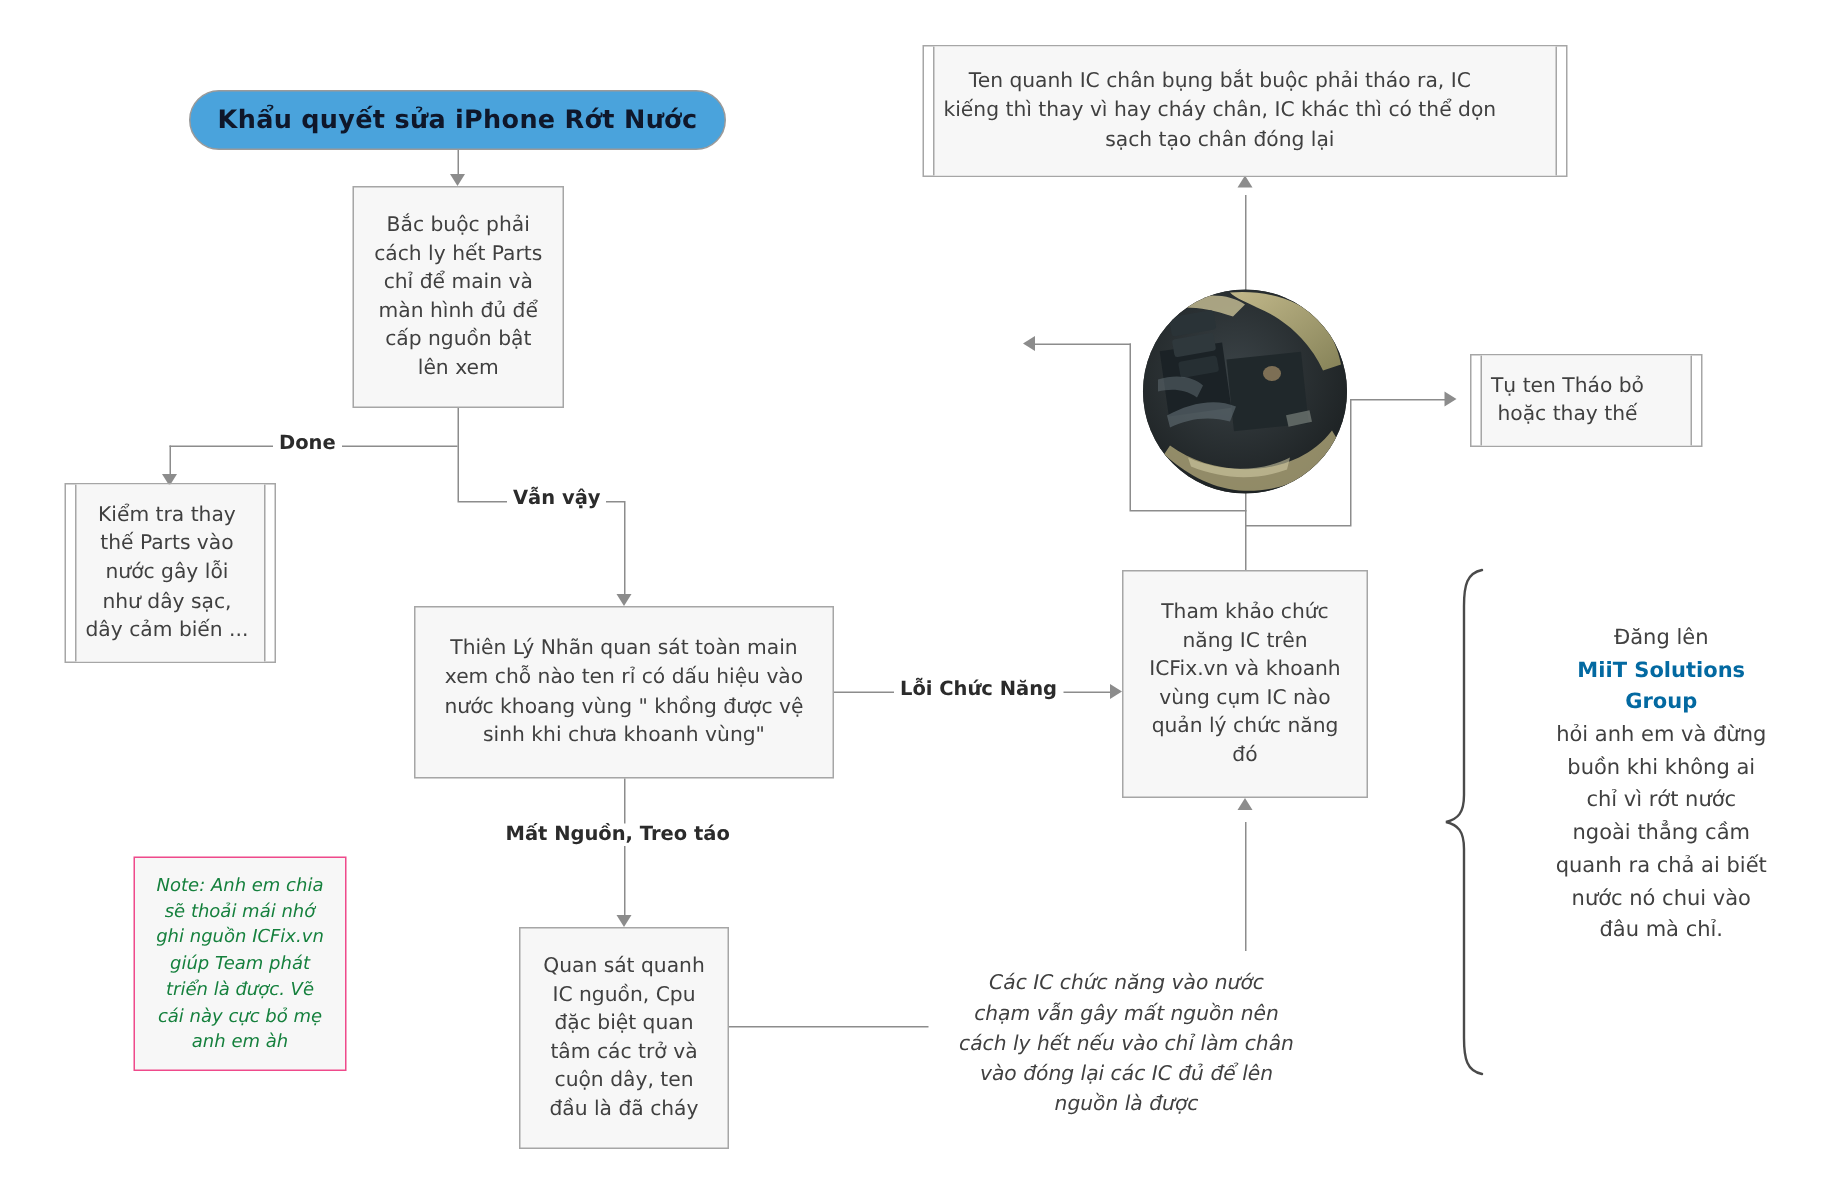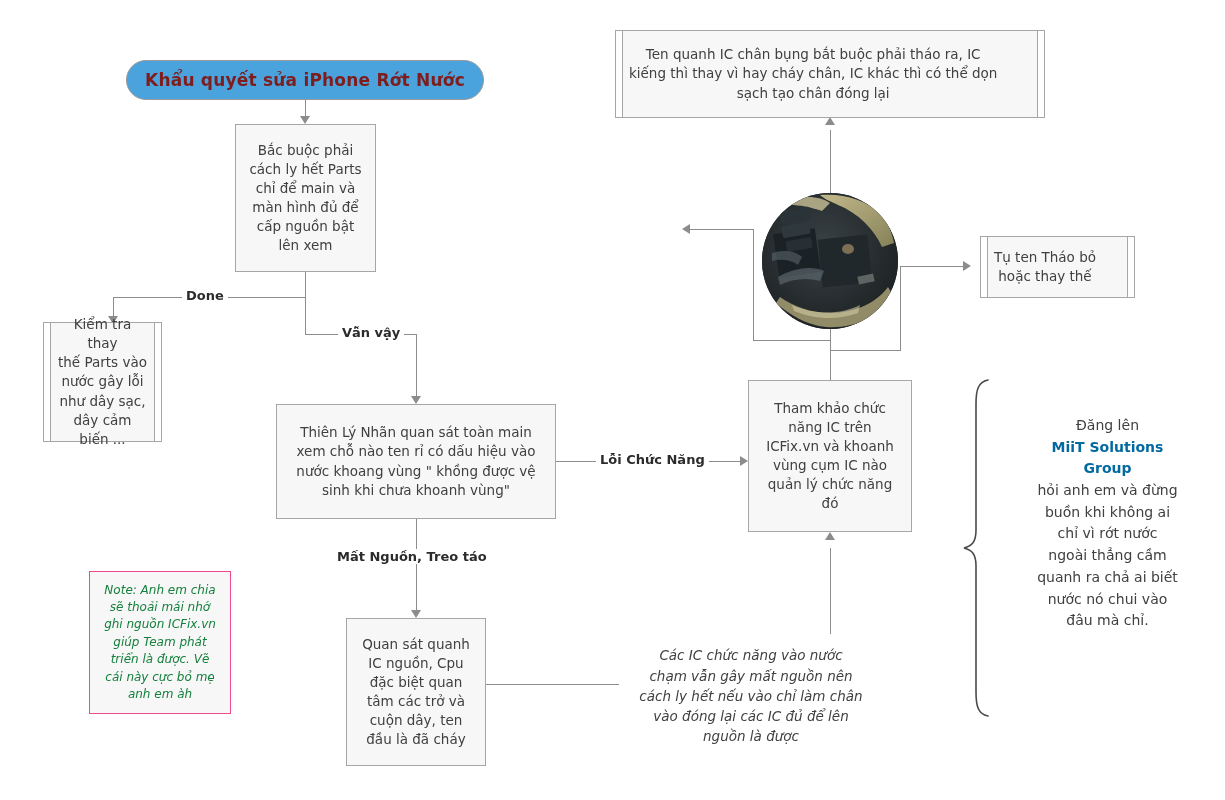--- a/index.html
+++ b/index.html
@@ -55,21 +55,21 @@
   }
   .title-pill {
     position: absolute;
     box-sizing: border-box;
     display: flex;
     align-items: center;
     justify-content: center;
     background: #4aa3dc;
     border: 1px solid #9a9a9a;
     border-radius: 999px;
-    color: #7f1d1d;
+    color: #0f172a;
     font-weight: bold;
     letter-spacing: .2px;
   }
   .note-box {
     position: absolute;
     box-sizing: border-box;
     display: flex;
     align-items: center;
     justify-content: center;
     text-align: center;
@@ -178,21 +178,21 @@
     <span>Done</span>
   </div>
 
   <div class="ln h" style="left:305px; top:334px; width:111px; height:1px;"></div>
   <div class="ln v" style="left:416px; top:334px; width:1px; height:64px;"></div>
   <div class="arrow down" style="left:411px; top:396px;"></div>
   <div class="edge-label" style="left:338px; top:325px; font-size:13px;">
     <span>Vẫn vậy</span>
   </div>
 
-  <div class="node proc" style="left:43px; top:322px; width:119px; height:120px; font-size:13.5px;">
+  <div class="node proc" style="left:43px; top:322px; width:141px; height:120px; font-size:13.5px;">
     <div class="proc-inner">
       <span>Kiểm tra thay
 thế Parts vào
 nước gây lỗi
 như dây sạc,
 dây cảm biến ...</span>
     </div>
   </div>
 
   <div class="node" style="left:276px; top:404px; width:280px; height:115px; font-size:13.5px;">

